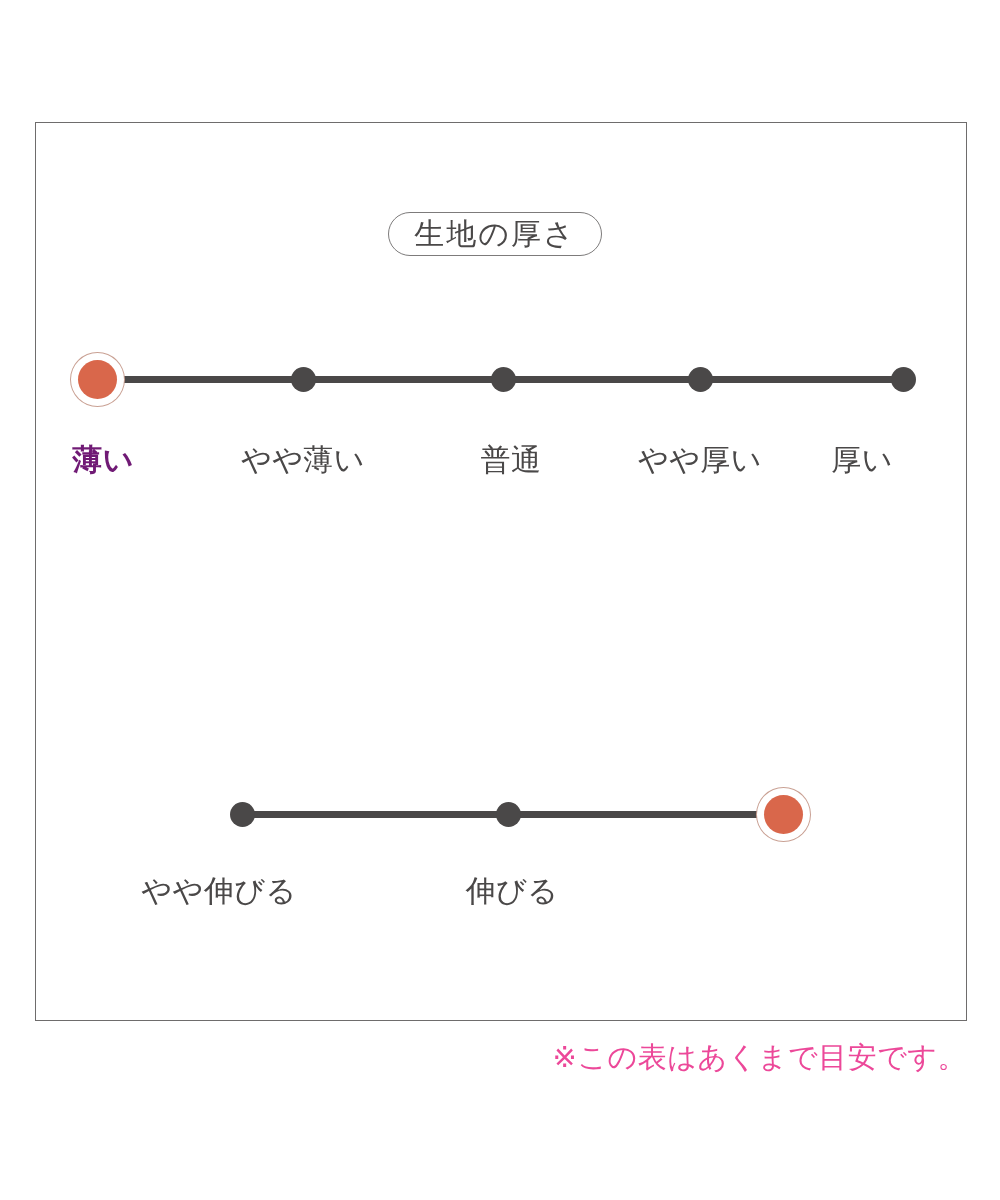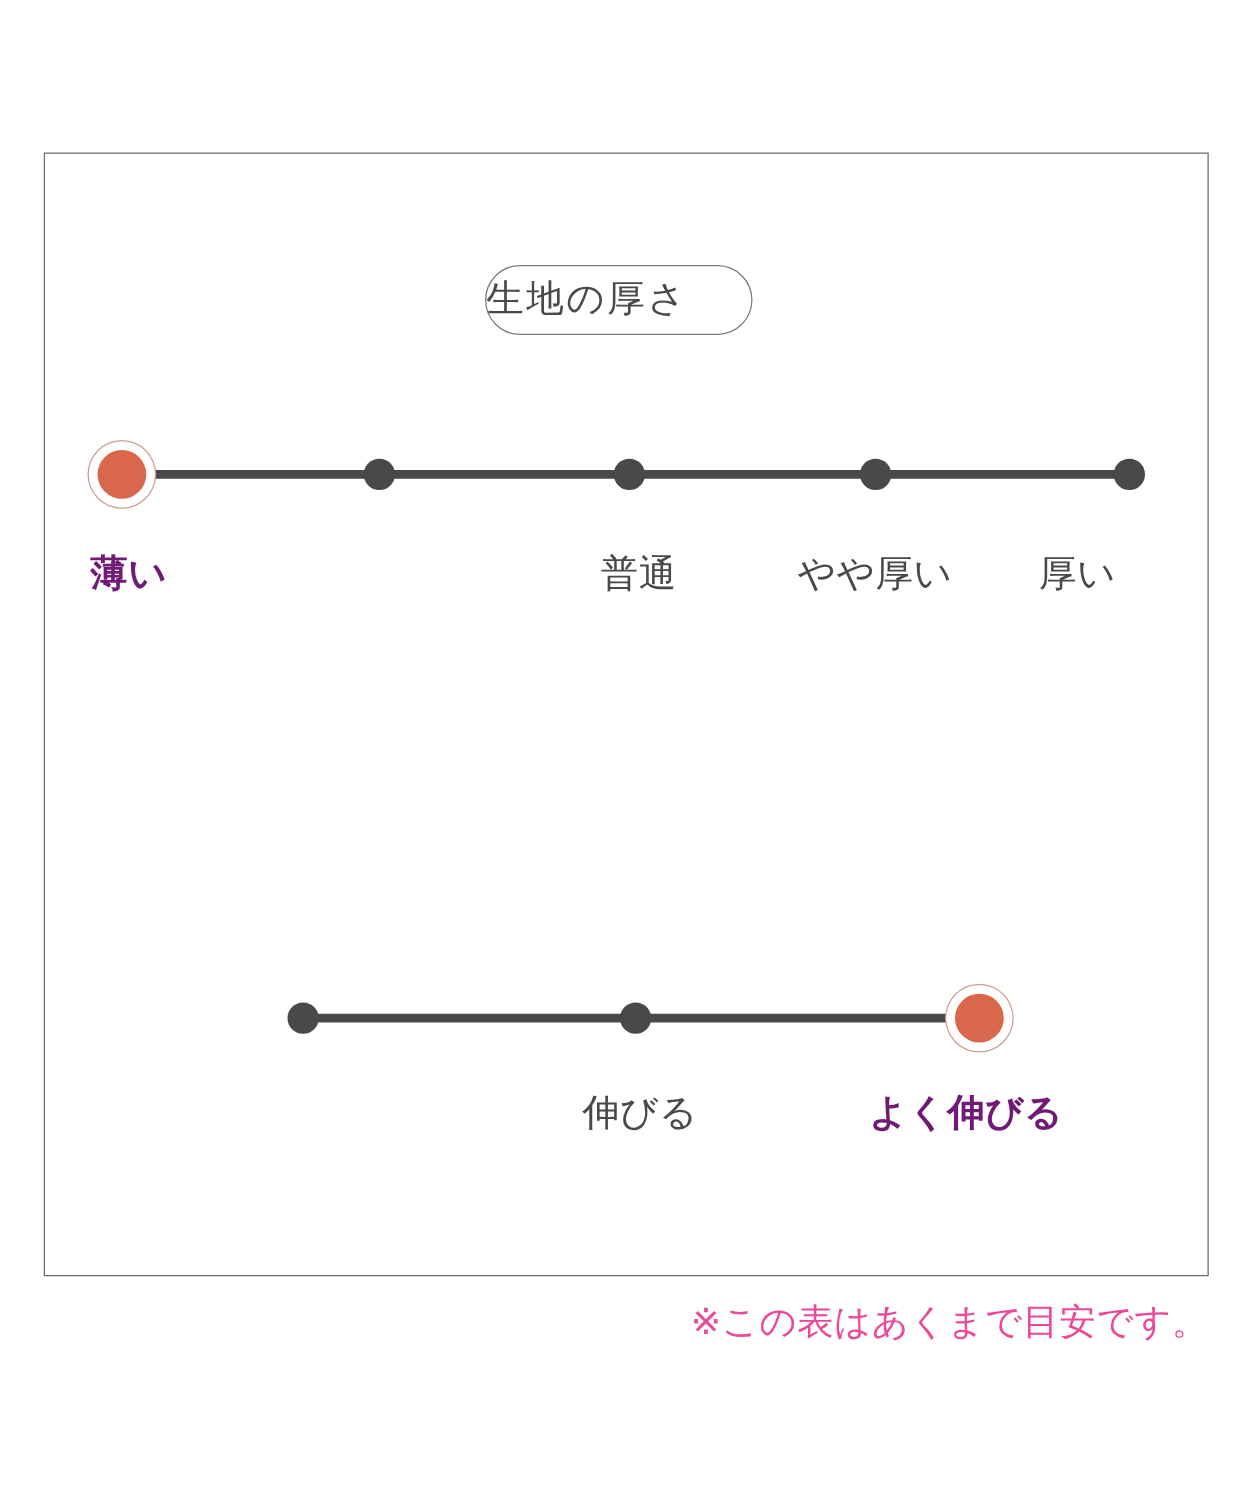--- a/index.html
+++ b/index.html
@@ -32,26 +32,27 @@
     width: 932px;
     height: 899px;
     border: 1.5px solid #6e6c6c;
     box-sizing: border-box;
     background: #ffffff;
   }
 
   
   .pill {
     position: absolute;
-    height: 56px;
+    height: 44px;
     border: 1.6px solid #7d7b7b;
     border-radius: 28px;
     background: #ffffff;
     display: flex;
     align-items: center;
+    justify-content: center;
     box-sizing: border-box;
   }
   .pill-label {
     font-size: 30px;
     font-weight: 500;
     letter-spacing: 2px;
     color: #4a4848;
     line-height: 1;
     white-space: nowrap;
   }
@@ -150,33 +151,34 @@
     <div class="track" id="track-thickness"></div>
     <div class="node active" style="left:97px"></div>
     <div class="node" style="left:303px"></div>
     <div class="node" style="left:503px"></div>
     <div class="node" style="left:700px"></div>
     <div class="node" style="left:903px"></div>
   </div>
 
   <div class="ticks" id="ticks-thickness">
     <span class="tick-label active" style="left:103px">薄い</span>
+    <span class="tick-label" style="left:303px">やや薄い</span>
     <span class="tick-label" style="left:511px">普通</span>
     <span class="tick-label" style="left:700px">やや厚い</span>
     <span class="tick-label" style="left:862px">厚い</span>
   </div>
 
 
   <div class="scale" id="scale-stretch">
     <div class="track" id="track-stretch"></div>
     <div class="node" style="left:242px"></div>
     <div class="node" style="left:508px"></div>
     <div class="node active" style="left:783px"></div>
   </div>
 
   <div class="ticks" id="ticks-stretch">
+    <span class="tick-label" style="left:219px">やや伸びる</span>
     <span class="tick-label" style="left:512px">伸びる</span>
-    <span class="tick-label active" style="left:773px">よく伸びる</span>
   </div>
 
   <div class="footnote">※この表はあくまで目安です。</div>
 
 </div>
 
 </body></html>

